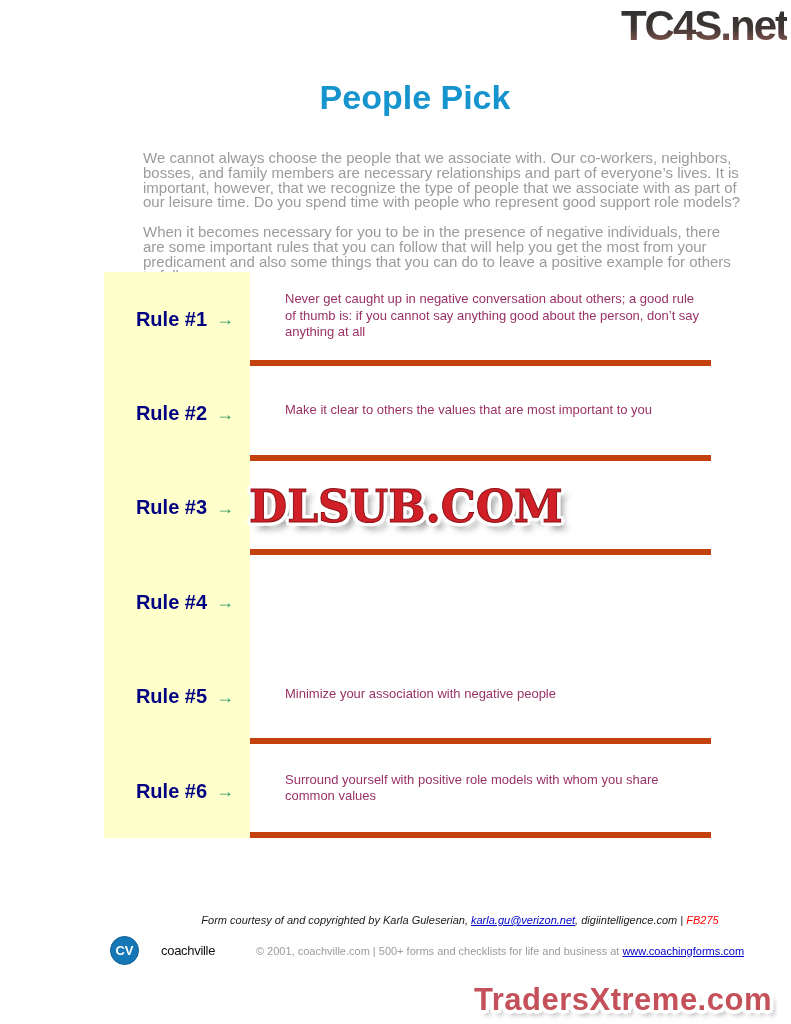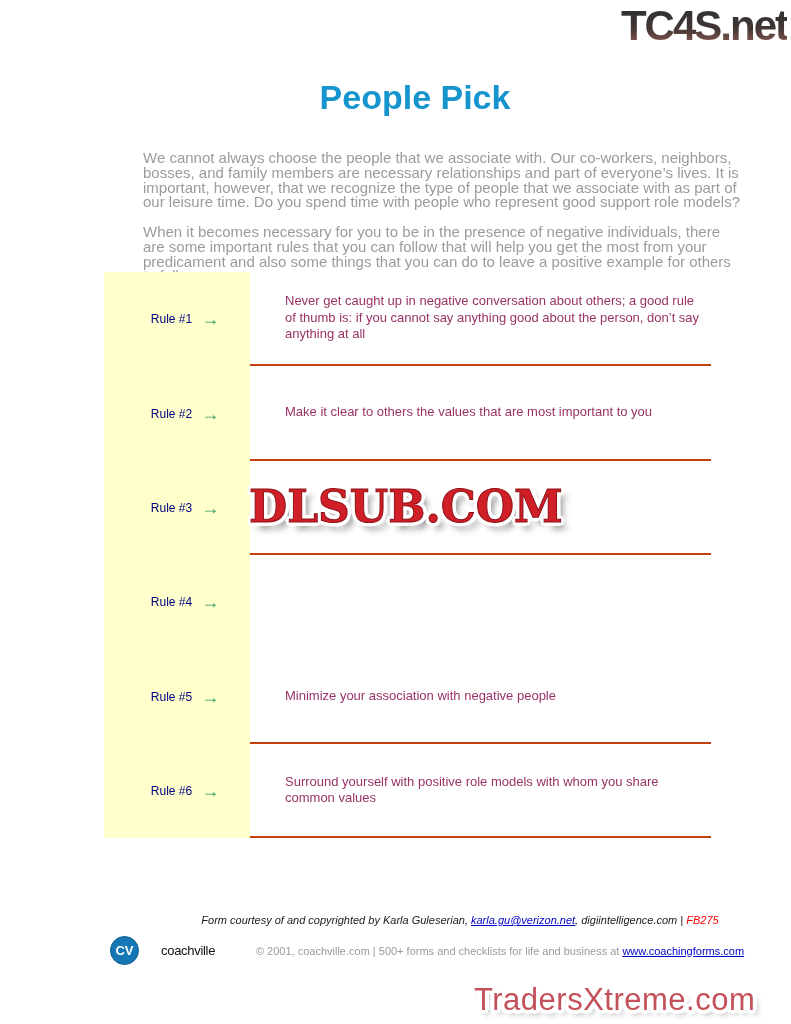--- a/index.html
+++ b/index.html
@@ -33,26 +33,26 @@
   .intro.p2{top:210px;}
 
   
   .rules{position:absolute;left:104px;top:272px;width:607px;}
   .rule-row{display:flex;height:94.4px;}
   .rule-label-cell{
     width:146px;flex:0 0 146px;background:#ffffcc;
     display:flex;align-items:center;justify-content:center;
     gap:9px;padding-left:16px;box-sizing:border-box;
   }
-  .rule-label{font-size:12px;font-weight:normal;color:#000080;white-space:nowrap;}
+  .rule-label{font-size:20px;font-weight:bold;color:#000080;white-space:nowrap;}
   .arrow{font-size:18px;font-weight:bold;color:#339966;line-height:1;}
   .rule-text-cell{
     flex:1;display:flex;align-items:center;
     padding:0 10px 0 35px;box-sizing:border-box;
-    border-bottom:2px solid #c2410c;
+    border-bottom:6px solid #c2410c;
     font-size:13px;line-height:16.5px;color:#993366;
   }
   .rule-text{max-width:420px;}
   .row-3 .rule-text{margin-left:258px;}
 
   
   .dlsub{
     position:absolute;left:249px;top:481px;
     font-family:"DejaVu Serif",serif;font-weight:bold;
     font-size:44px;letter-spacing:0px;color:#d01f27;
@@ -83,21 +83,21 @@
   .cv-word{font-size:13px;font-weight:normal;color:#111;letter-spacing:-0.3px;}
 
   .copyright{
     position:absolute;top:945px;left:230px;width:540px;
     text-align:center;font-size:11px;color:#9b9b9b;
   }
 
   
   .traders{
     position:absolute;left:474px;top:982px;
-    font-size:31px;font-weight:normal;letter-spacing:0.5px;color:#c4515a;
+    font-size:31px;font-weight:bold;letter-spacing:0.5px;color:#c4515a;
     text-shadow:
       -3px -3px 0 #fff,-3px 0 0 #fff,-3px 3px 0 #fff,
       0 -3px 0 #fff,0 3px 0 #fff,
       3px -3px 0 #fff,3px 0 0 #fff,3px 3px 0 #fff,
       -4px 0 0 #fff,4px 0 0 #fff,0 -4px 0 #fff,0 4px 0 #fff,
       4px 5px 5px rgba(90,90,90,.55);
   }
 </style>
 </head>
 <body>

